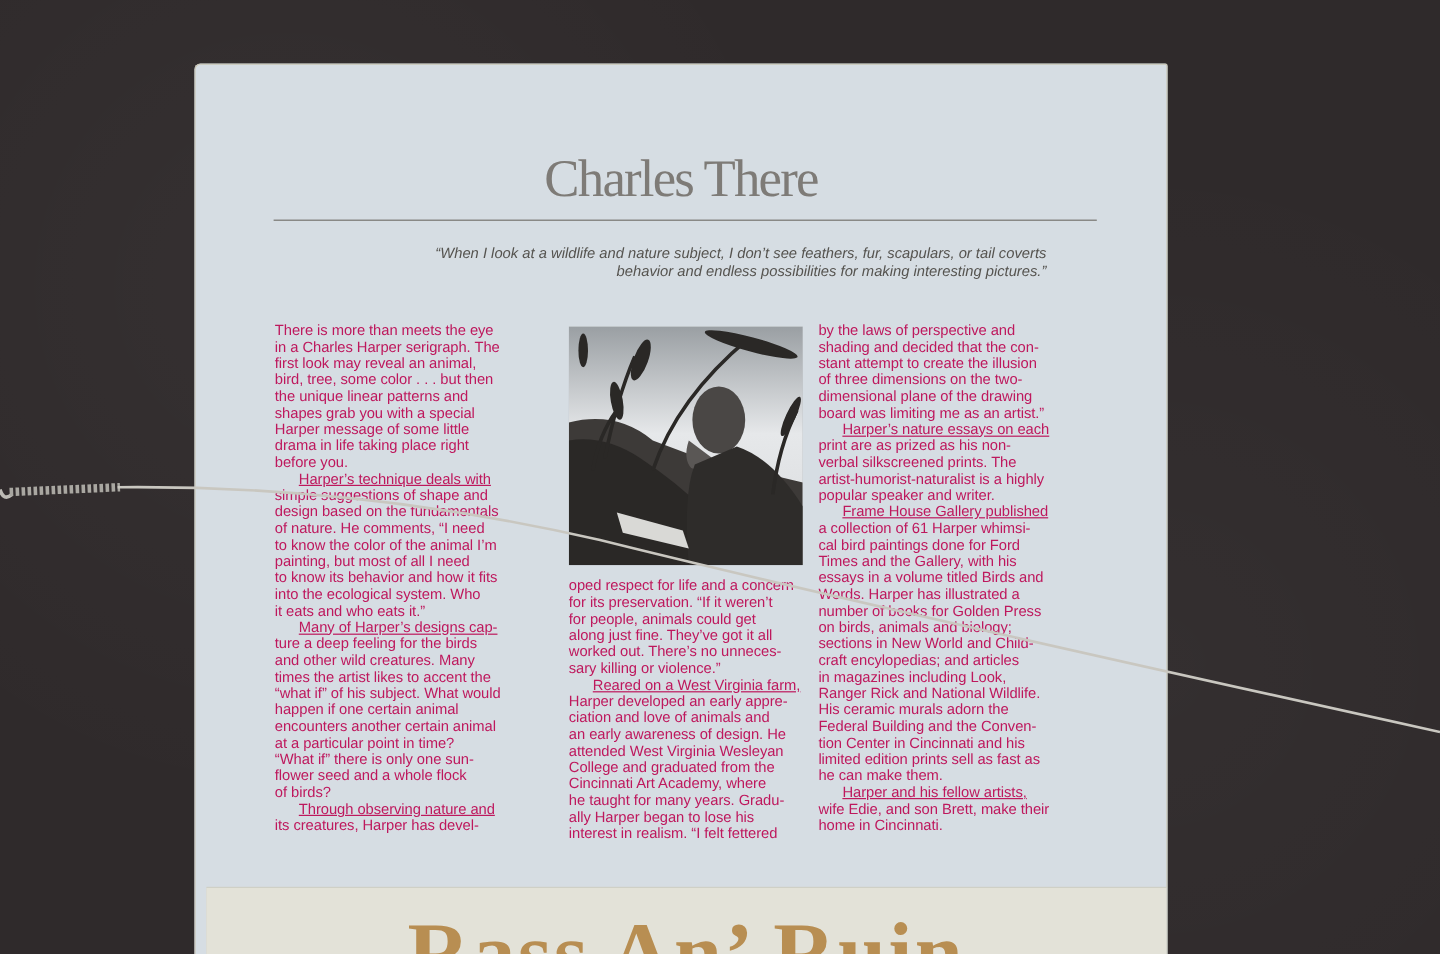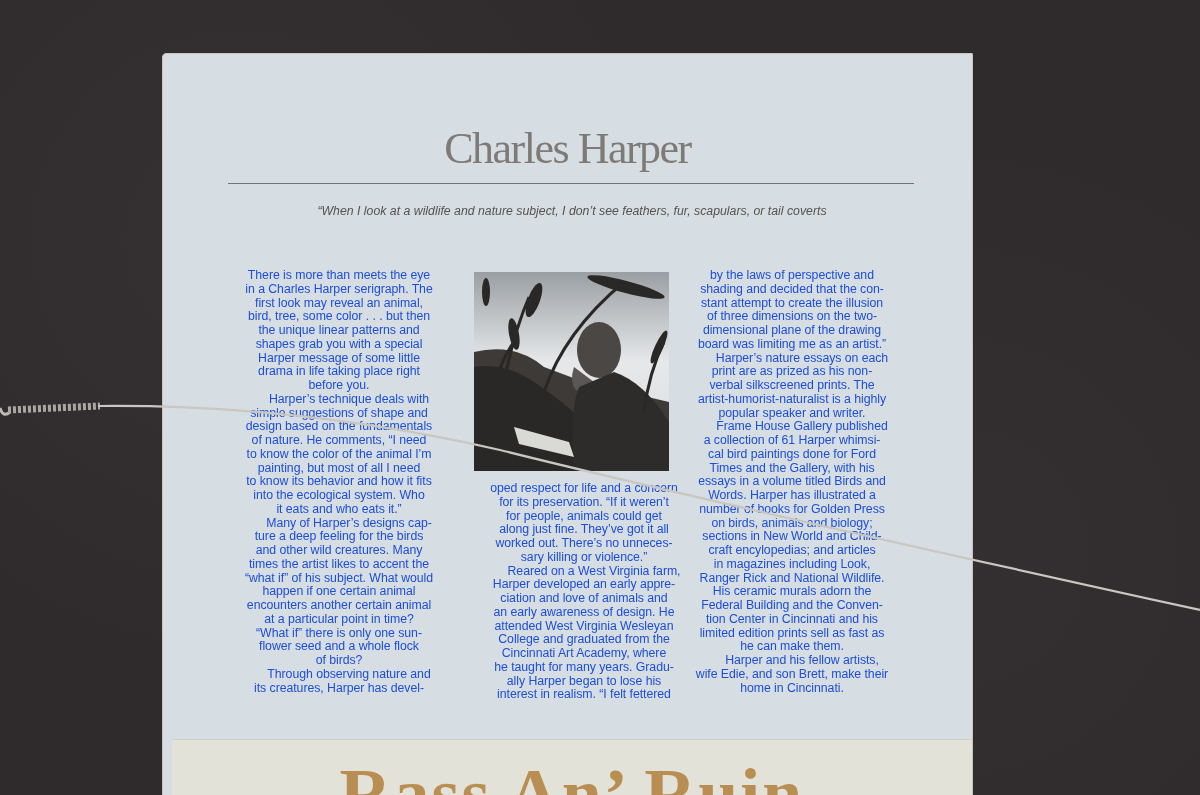--- a/index.html
+++ b/index.html
@@ -21,29 +21,29 @@
     position: absolute; left: 0; width: 100%; top: 70px;
     text-align: center; font-family: "Liberation Serif", serif;
     font-size: 44px; color: #7e7b77; letter-spacing: -1.5px;
   }
   .rule {
     position: absolute; left: 66px; width: 686px; top: 130px; height: 1px;
     background: #77746f;
   }
   .quote {
     position: absolute; left: 110px; width: 600px; top: 151px;
-    text-align: center; font-style: italic; font-size: 12.3px;
+    text-align: right; font-style: italic; font-size: 12.3px;
     line-height: 15px; color: #55534f;
   }
   .col {
     position: absolute; top: 216px; font-size: 12.3px; line-height: 13.75px;
-    color: #1d4ed8; white-space: pre; letter-spacing: -0.05px; text-align: center;
+    color: #be185d; white-space: pre; letter-spacing: -0.05px;
   }
   .col p { margin: 0; }
-  .col .ind { padding-left: 20px; }
+  .col .ind { padding-left: 20px; text-decoration: underline; }
   .col-left { left: 67px; width: 220px; }
   .col-mid { left: 312px; top: 429px; width: 220px; }
   .col-right { left: 520px; width: 220px; }
   .photo {
     position: absolute; left: 312px; top: 219px; width: 195px; height: 199px;
     background: #bfc3c6; overflow: hidden;
   }
   .card {
     position: absolute; left: 172px; top: 740px; width: 800px; height: 80px;
     background: #e3e2d8;
@@ -54,24 +54,25 @@
     font-family: "Liberation Serif", serif; font-weight: bold;
     font-size: 72px; color: #b88e52; letter-spacing: 2px; line-height: 1;
     white-space: nowrap;
   }
   .wire { position: absolute; left: 0; top: 0; pointer-events: none; }
 </style>
 </head>
 <body>
 
 <div class="paper">
-  <div class="title">Charles Harper</div>
+  <div class="title">Charles There</div>
   <div class="rule"></div>
   <div class="quote">
     <div>“When I look at a wildlife and nature subject, I don’t see feathers, fur, scapulars, or tail coverts</div>
+    <div>behavior and endless possibilities for making interesting pictures.”</div>
   </div>
 
   <div class="col col-left" id="colLeft"><p>There is more than meets the eye</p><p>in a Charles Harper serigraph. The</p><p>first look may reveal an animal,</p><p>bird, tree, some color . . . but then</p><p>the unique linear patterns and</p><p>shapes grab you with a special</p><p>Harper message of some little</p><p>drama in life taking place right</p><p>before you.</p><p class="ind">Harper’s technique deals with</p><p>simple suggestions of shape and</p><p>design based on the fundamentals</p><p>of nature. He comments, “I need</p><p>to know the color of the animal I’m</p><p>painting, but most of all I need</p><p>to know its behavior and how it fits</p><p>into the ecological system. Who</p><p>it eats and who eats it.”</p><p class="ind">Many of Harper’s designs cap-</p><p>ture a deep feeling for the birds</p><p>and other wild creatures. Many</p><p>times the artist likes to accent the</p><p>“what if” of his subject. What would</p><p>happen if one certain animal</p><p>encounters another certain animal</p><p>at a particular point in time?</p><p>“What if” there is only one sun-</p><p>flower seed and a whole flock</p><p>of birds?</p><p class="ind">Through observing nature and</p><p>its creatures, Harper has devel-</p></div>
 
   <div class="photo">
     <svg width="195" height="199" viewBox="0 0 195 199">
       <defs>
         <linearGradient id="sky" x1="0" y1="0" x2="0" y2="1">
           <stop offset="0" stop-color="#9a9fa3"></stop>
           <stop offset="0.45" stop-color="#e6e8ea"></stop>

